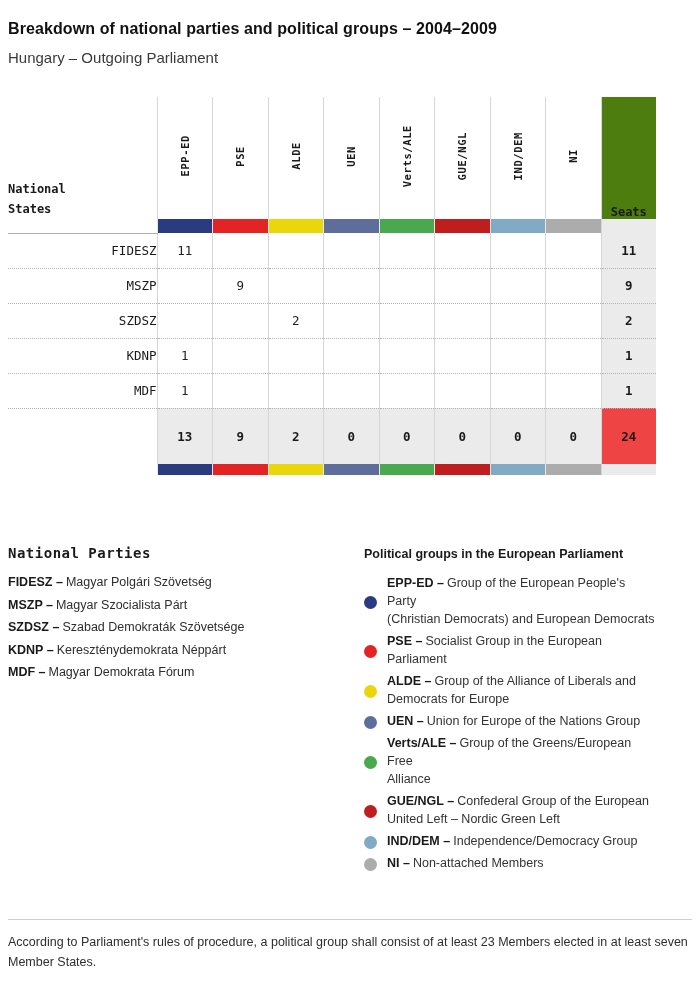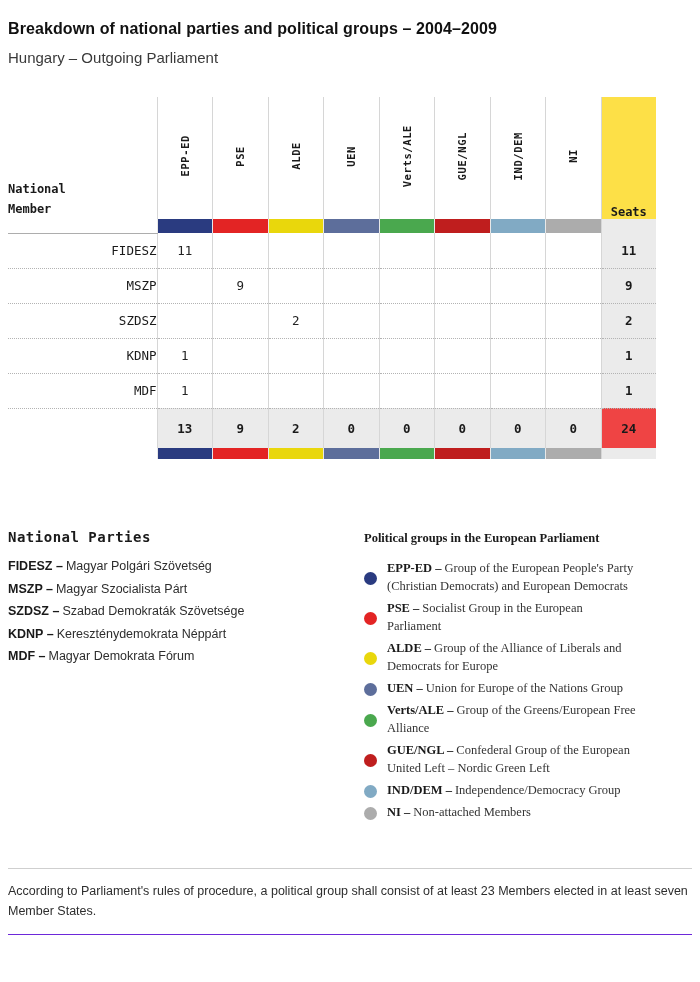--- a/index.html
+++ b/index.html
@@ -61,21 +61,21 @@
     writing-mode: vertical-rl;
     transform: rotate(180deg);
     font-family: "DejaVu Sans Mono", monospace;
     font-size: 10.5px;
     font-weight: 700;
     letter-spacing: 0.6px;
     color: #1a1a1a;
     white-space: nowrap;
   }
   th.h-seats {
-    background: #fde047;
+    background: #4d7c0f;
     border-left: 1px solid #d6d6d6;
     vertical-align: bottom;
     text-align: center;
     padding-bottom: 5px;
     font-family: "DejaVu Sans Mono", monospace;
     font-size: 12px;
     font-weight: 700;
   }
   tr.bar td { height: 14px; padding: 0; }
   td.b-cell { border-left: 1px solid #e8e8e8; }
@@ -103,21 +103,21 @@
     color: #222;
   }
   td.s {
     background: #ebebeb;
     border-left: 1px solid #d6d6d6;
     text-align: center;
     font-family: "DejaVu Sans Mono", monospace;
     font-size: 12.5px;
     font-weight: 700;
   }
-  tr.tot td { height: 40px; padding: 0; }
+  tr.tot td { height: 56px; padding: 0; }
   td.t-label { background: #ffffff; }
   td.t {
     background: #ebebeb;
     border-left: 1px solid #d6d6d6;
     text-align: center;
     font-family: "DejaVu Sans Mono", monospace;
     font-size: 12.5px;
     font-weight: 700;
   }
   td.t-seats {
@@ -145,21 +145,21 @@
     margin-bottom: 15px;
   }
   .p-item {
     font-size: 12.5px;
     color: #2d2d2d;
     margin-bottom: 9.5px;
     line-height: 13px;
   }
   .p-item b { color: #1a1a1a; margin-right: 3px; }
 
-  .leg-right { width: 292px; font-family: Liberation Serif, serif; }
+  .leg-right { width: 292px; }
   .leg-right h4 {
     font-size: 12.5px;
     font-weight: 700;
     color: #1a1a1a;
     margin-top: 2px;
     margin-bottom: 13px;
   }
   .g-item {
     display: flex;
     align-items: center;
@@ -211,21 +211,21 @@
         <col class="c-g">
         <col class="c-g">
         <col class="c-g">
         <col class="c-seats">
     </colgroup>
     <tbody>
       <tr class="hdr">
         <th class="h-label">
           <div class="nat">
             <div>National</div>
-            <div>Member</div>
+            <div>States</div>
           </div>
         </th>
         <th class="h-group"><span class="vert">EPP-ED</span></th>
         <th class="h-group"><span class="vert">PSE</span></th>
         <th class="h-group"><span class="vert">ALDE</span></th>
         <th class="h-group"><span class="vert">UEN</span></th>
         <th class="h-group"><span class="vert">Verts/ALE</span></th>
         <th class="h-group"><span class="vert">GUE/NGL</span></th>
         <th class="h-group"><span class="vert">IND/DEM</span></th>
         <th class="h-group"><span class="vert">NI</span></th>

